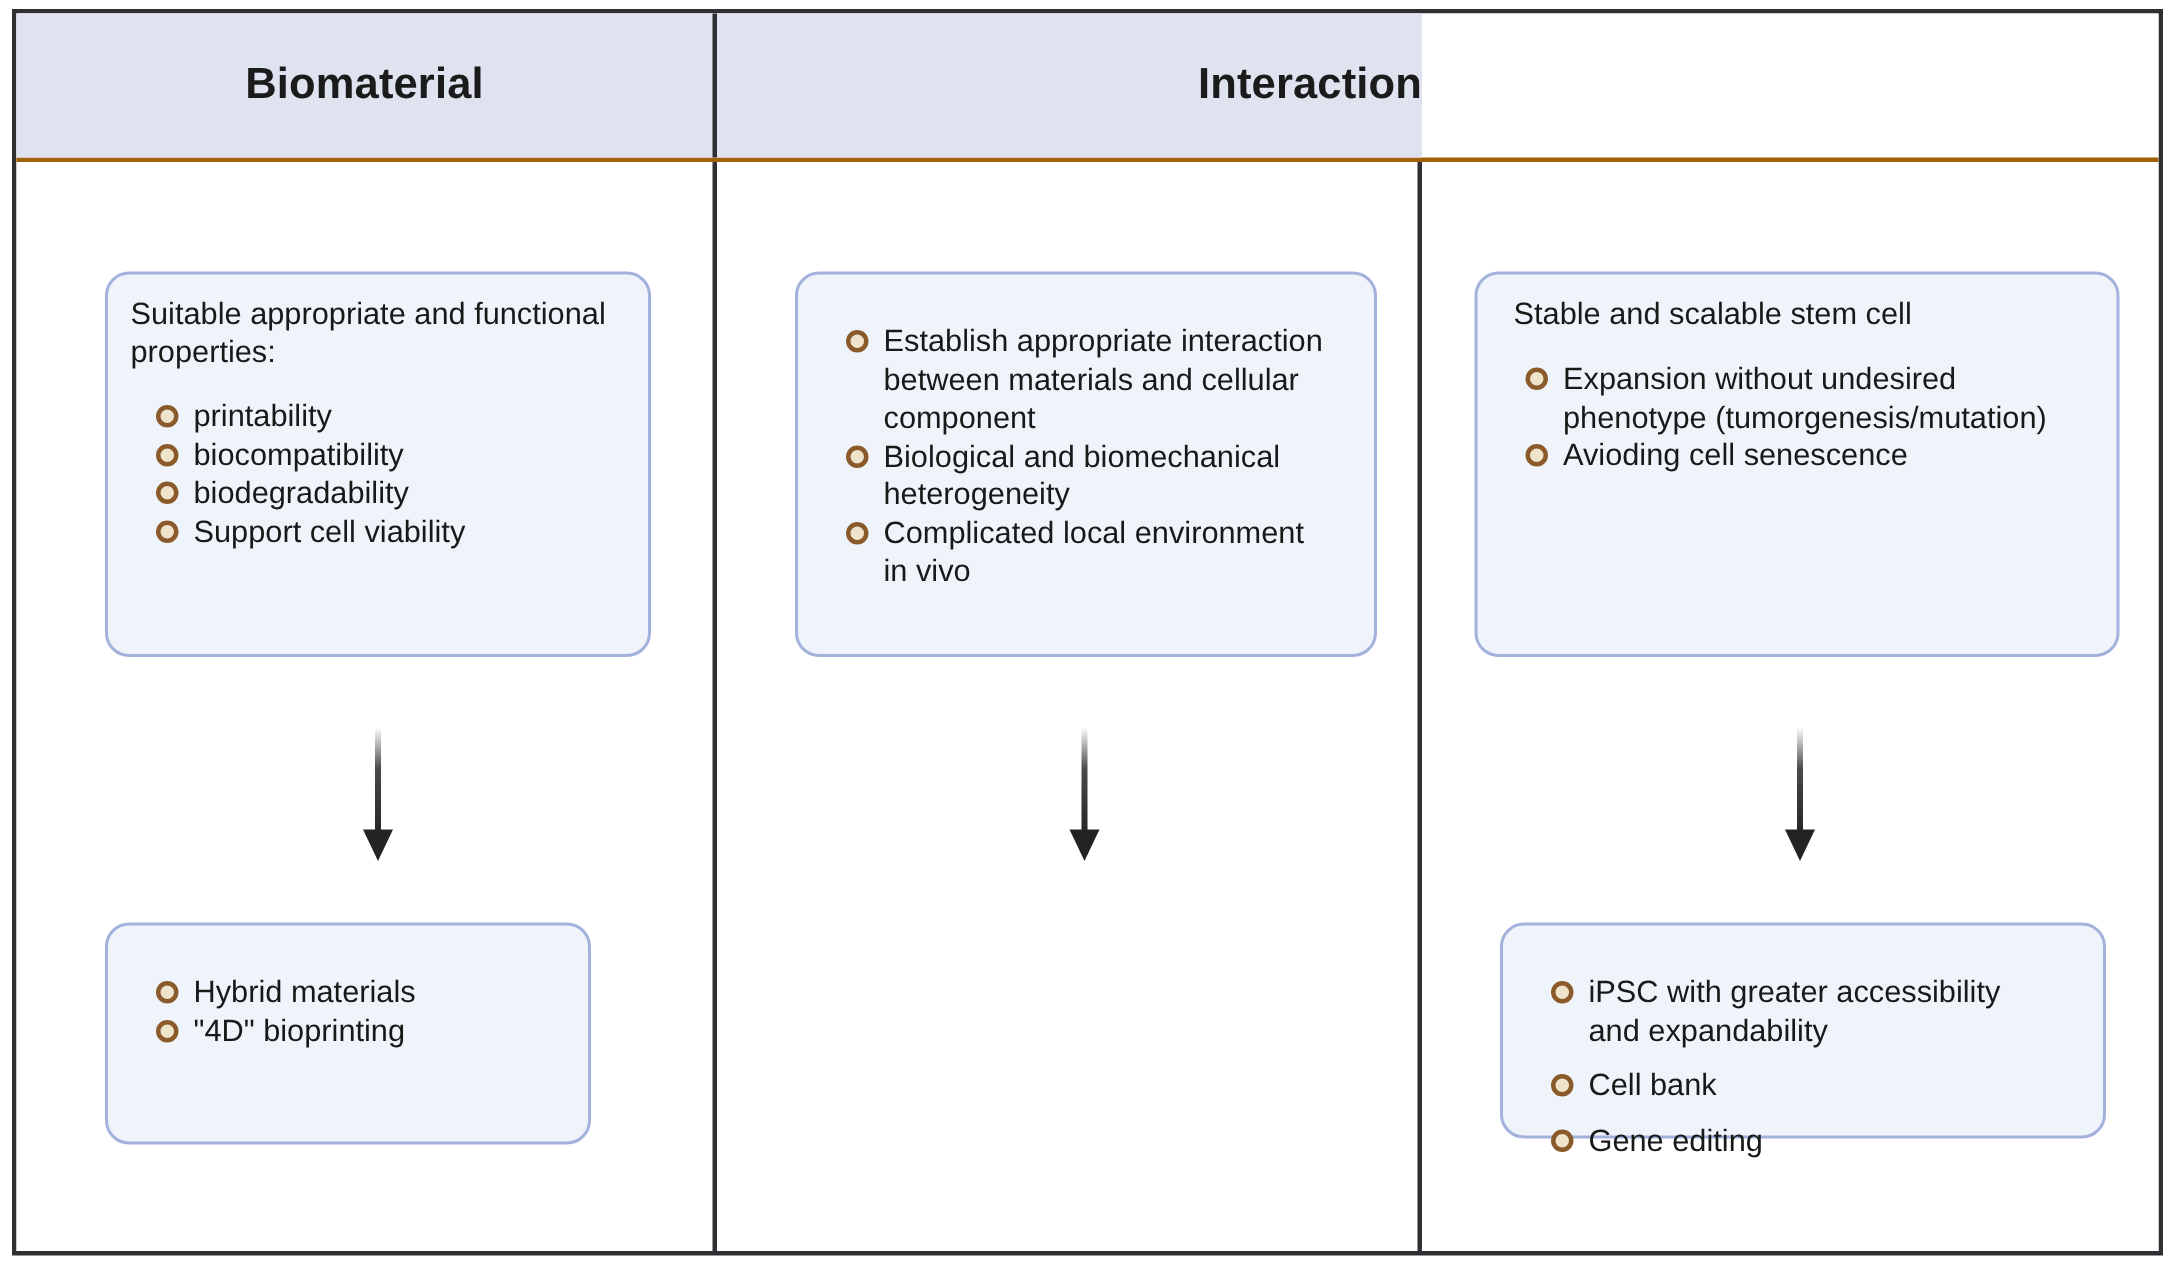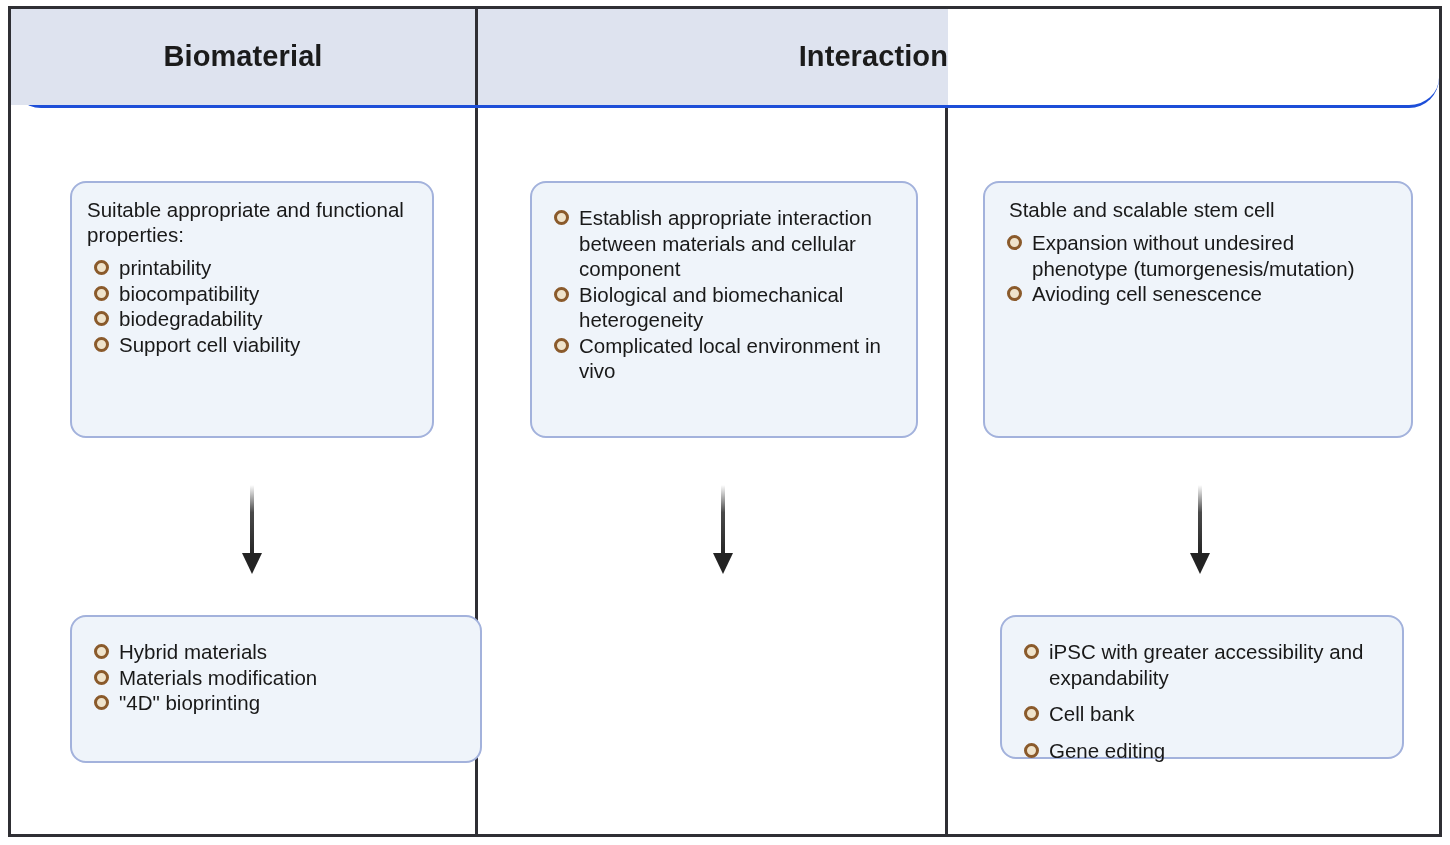--- a/index.html
+++ b/index.html
@@ -33,23 +33,22 @@
     display: flex;
     flex-direction: column;
     background: #ffffff;
   }
 
   
   .header-row {
     display: flex;
     height: 96px;
     flex: 0 0 96px;
-    border-bottom: 3px solid #1d4ed8;
+    border-bottom: 3px solid #a16207;
     background: #ffffff;
-    border-radius: 30px;
   }
   .header-cell {
     box-sizing: border-box;
     display: flex;
     align-items: center;
     justify-content: center;
     background: #dee3ef;
     border-right: 3px solid #2f2f34;
     height: 100%;
   }
@@ -101,39 +100,39 @@
     height: 257px;
   }
   .card-bottom {
     top: 507px;
   }
 
   .col-1 .card-top    { left: 59px;  width: 364px; }
   .col-2 .card-top    { left: 52px;  width: 388px; }
   .col-3 .card-top    { left: 35px;  width: 430px; }
 
-  .col-1 .card-bottom { left: 59px;  width: 412px; height: 148px; }
+  .col-1 .card-bottom { left: 59px;  width: 324px; height: 148px; }
   .col-2 .card-bottom { left: 52px;  width: 372px; height: 148px; }
   .col-3 .card-bottom { left: 52px;  width: 404px; height: 144px; }
 
   .card-inner { position: relative; }
 
   
   .lead-line {
     font-size: 20.5px;
     line-height: 25px;
     color: #191919;
     margin: 0 0 0 0;
     padding-left: 1px;
   }
   .lead-line.indent { padding-left: 10px; }
 
   ul.bullets {
     list-style: none;
-    margin: 8px;
+    margin: 18px;
     padding: 0;
   }
   ul.bullets li {
     position: relative;
     font-size: 20.5px;
     line-height: 25.5px;
     color: #191919;
     padding-left: 25px;
     margin: 0 0 0 0;
   }
@@ -222,24 +221,20 @@
 
         <div class="card card-bottom">
           <div class="card-inner">
             <ul class="bullets tight">
               <li>
                 <span class="ring"></span>
                 <span>Hybrid materials</span>
               </li>
               <li>
                 <span class="ring"></span>
-                <span>Materials modification</span>
-              </li>
-              <li>
-                <span class="ring"></span>
                 <span>"4D" bioprinting</span>
               </li>
             </ul>
           </div>
         </div>
       </div>
 
       <div class="body-col col-2">
 
         <div class="card card-top">

